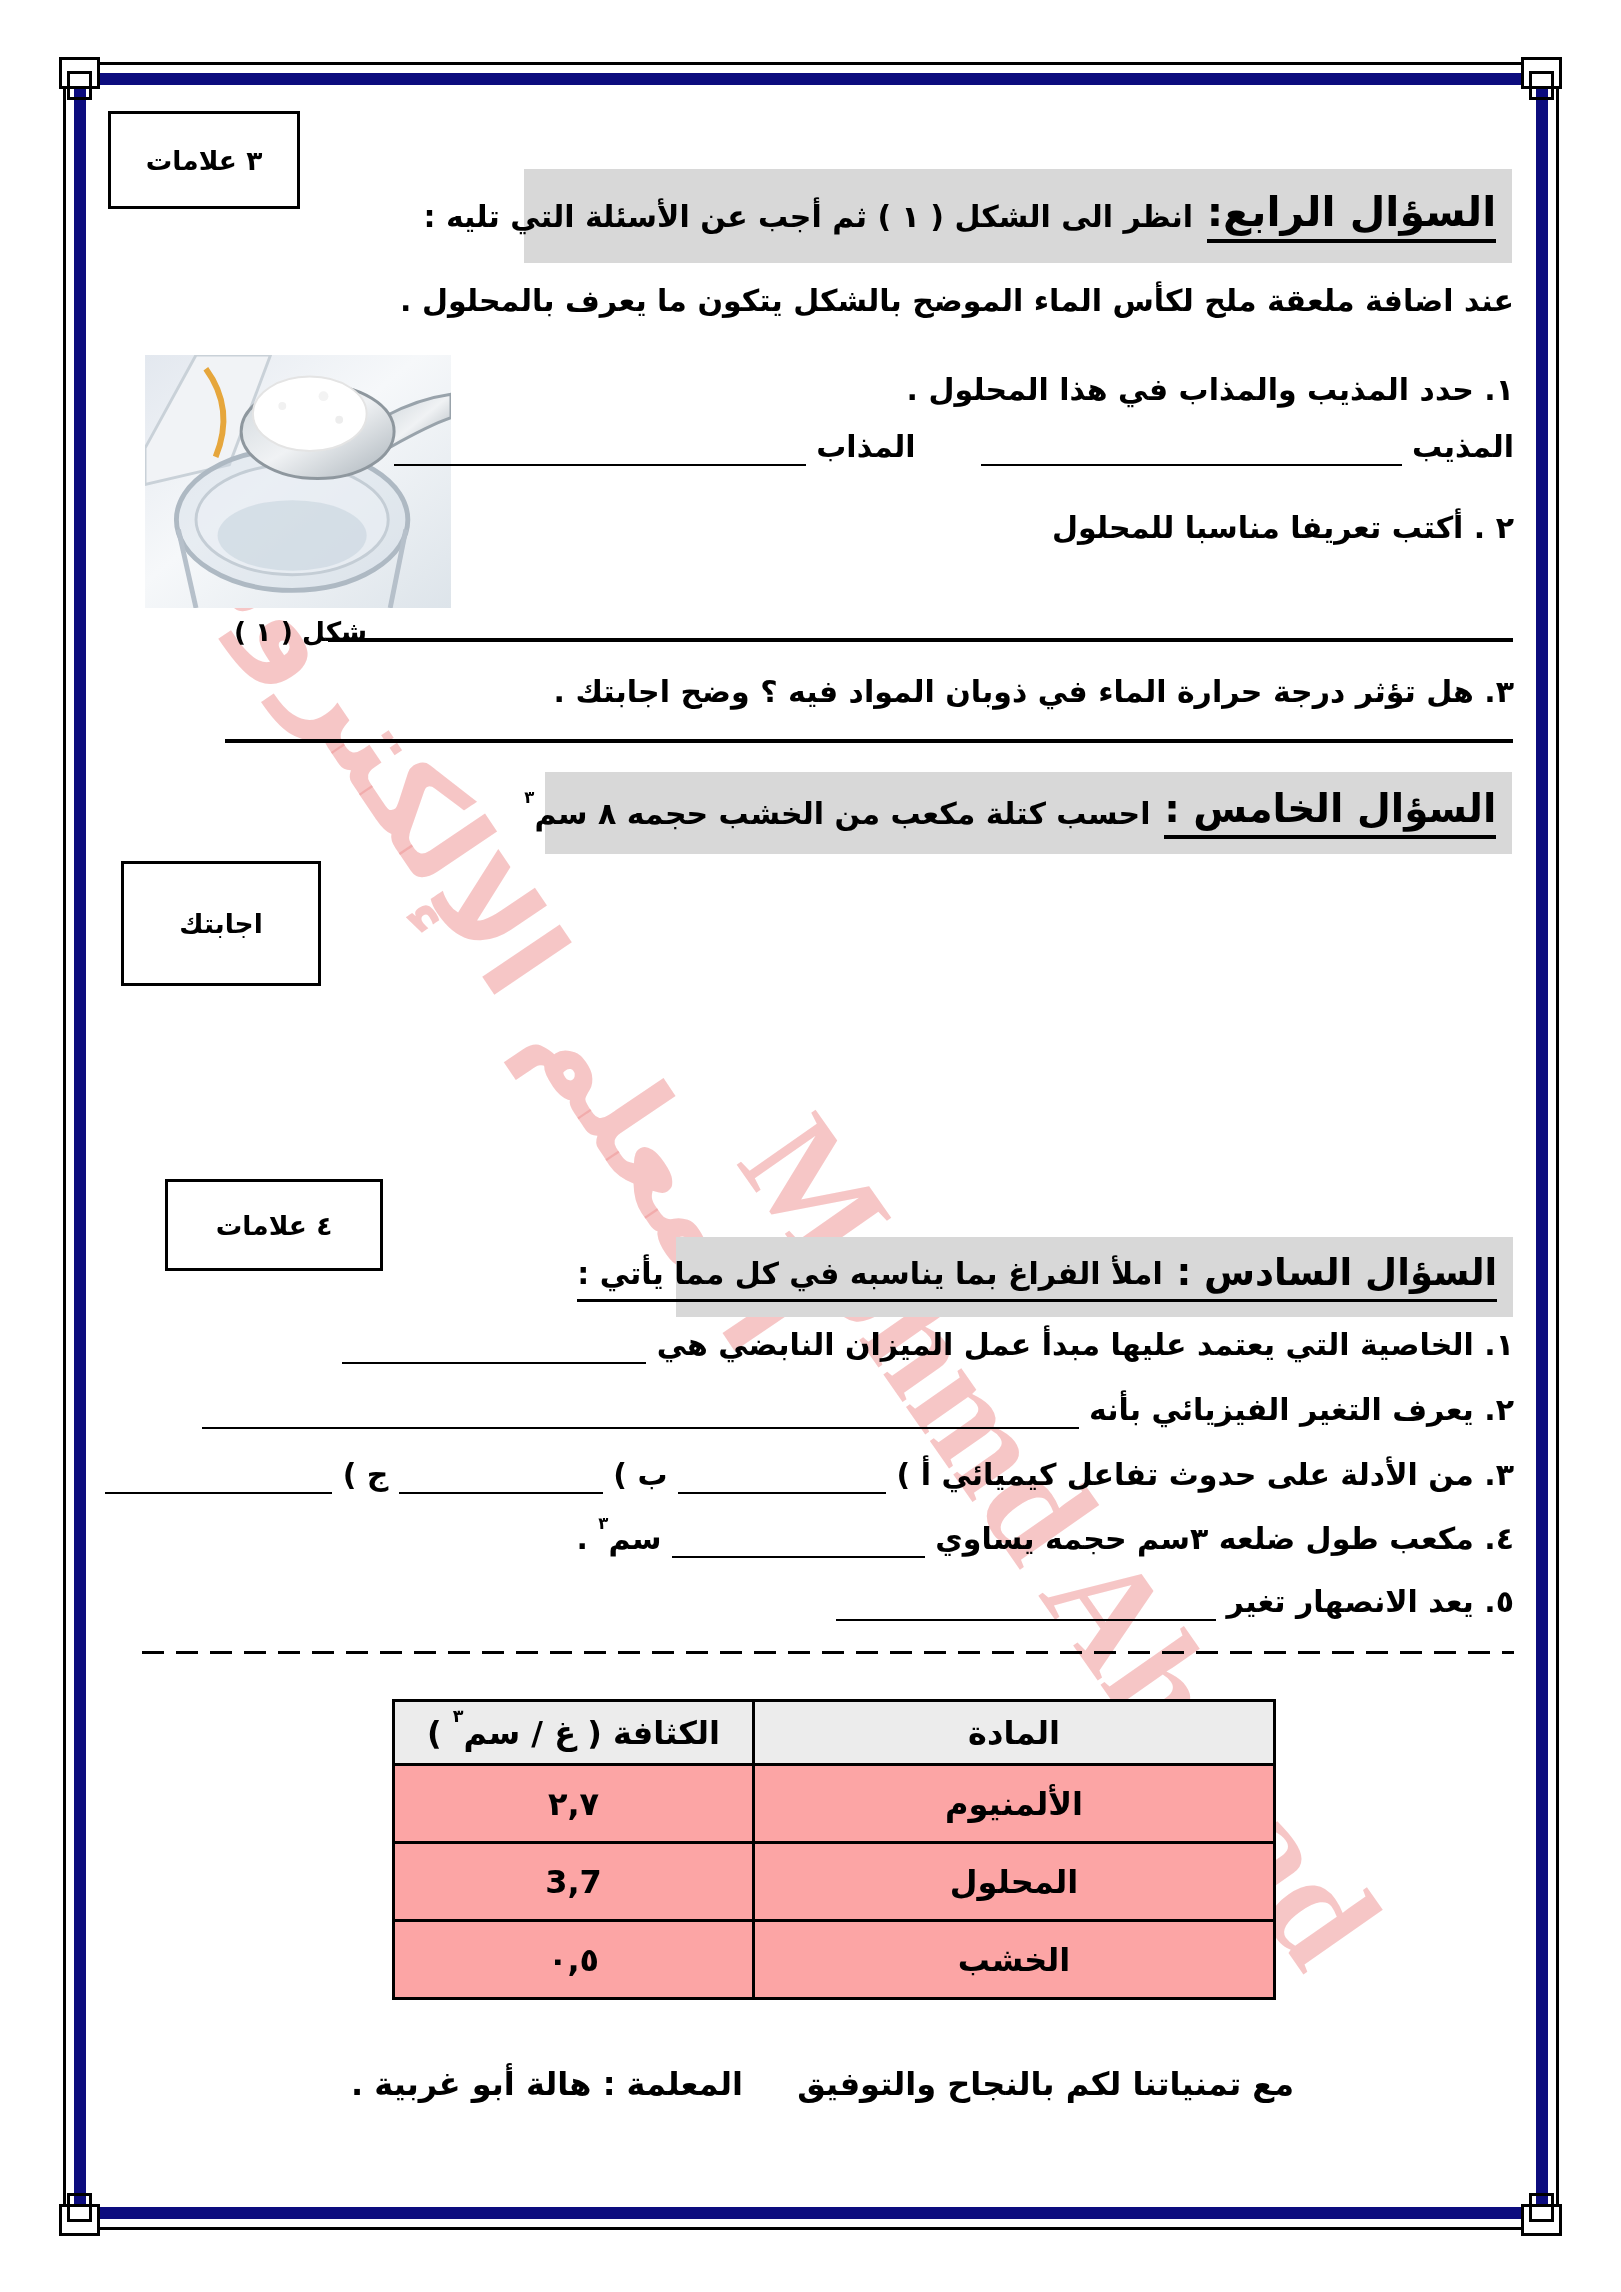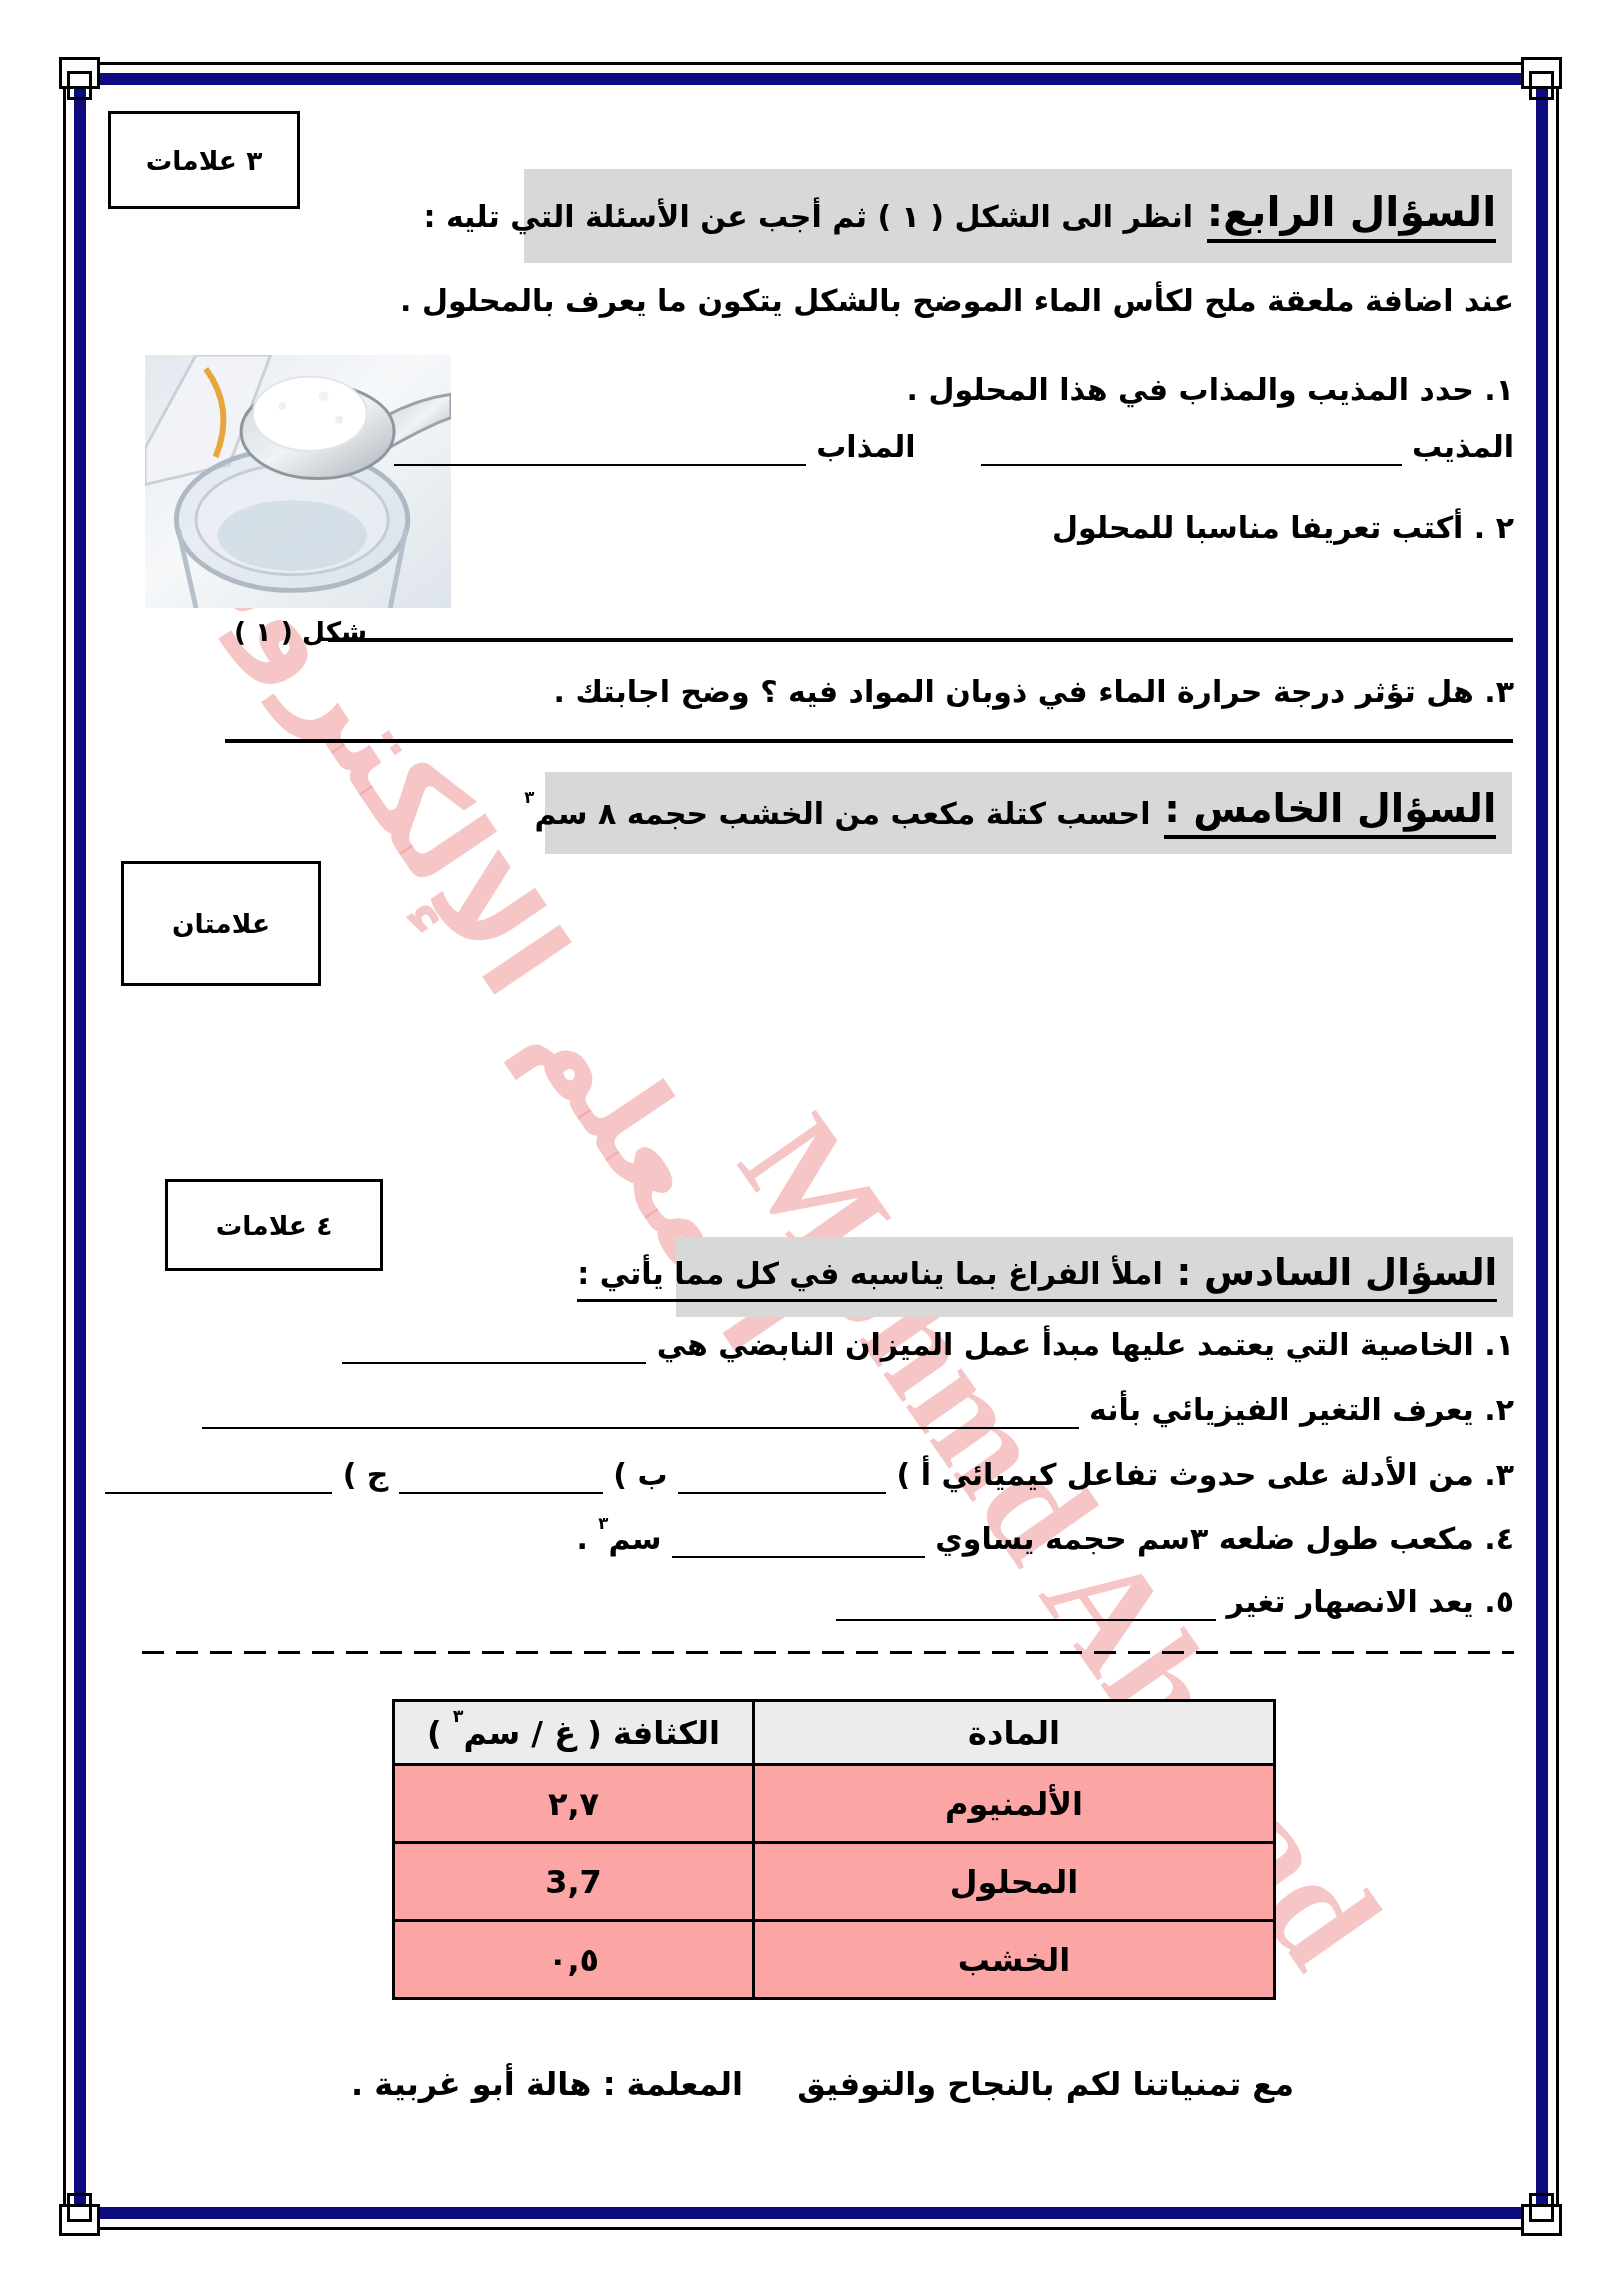--- a/index.html
+++ b/index.html
@@ -151,21 +151,21 @@
 
   <div class="hline" style="left:225px; top:739px; width:1288px;"></div>
 
   <div class="content gray-header" style="left:545px; top:772px; width:967px; height:82px;">
     <span class="hdr-title" style="font-size:39px;">السؤال الخامس :</span>
     <span class="hdr-rest"><span>احسب كتلة مكعب من الخشب حجمه ٨ سم</span><sup class="s3">٣</sup></span>
   </div>
 
   <div class="content marks-box" style="left:121px; top:861px; width:200px; height:125px;">
     <div class="marks-empty" style="height:57px;"></div>
-    <div class="marks-label">علامتان</div>
+    <div class="marks-label">اجابتك</div>
   </div>
 
   <div class="content marks-box" style="left:165px; top:1179px; width:218px; height:92px;">
     <div class="marks-empty" style="height:41px;"></div>
     <div class="marks-label">٤ علامات</div>
   </div>
 
   <div class="content gray-header" style="left:676px; top:1237px; width:837px; height:80px;">
     <span class="hdr-underline-all">
       <span class="hdr-title" style="font-size:37px; border-bottom:none; padding-bottom:0;">السؤال السادس :</span>

